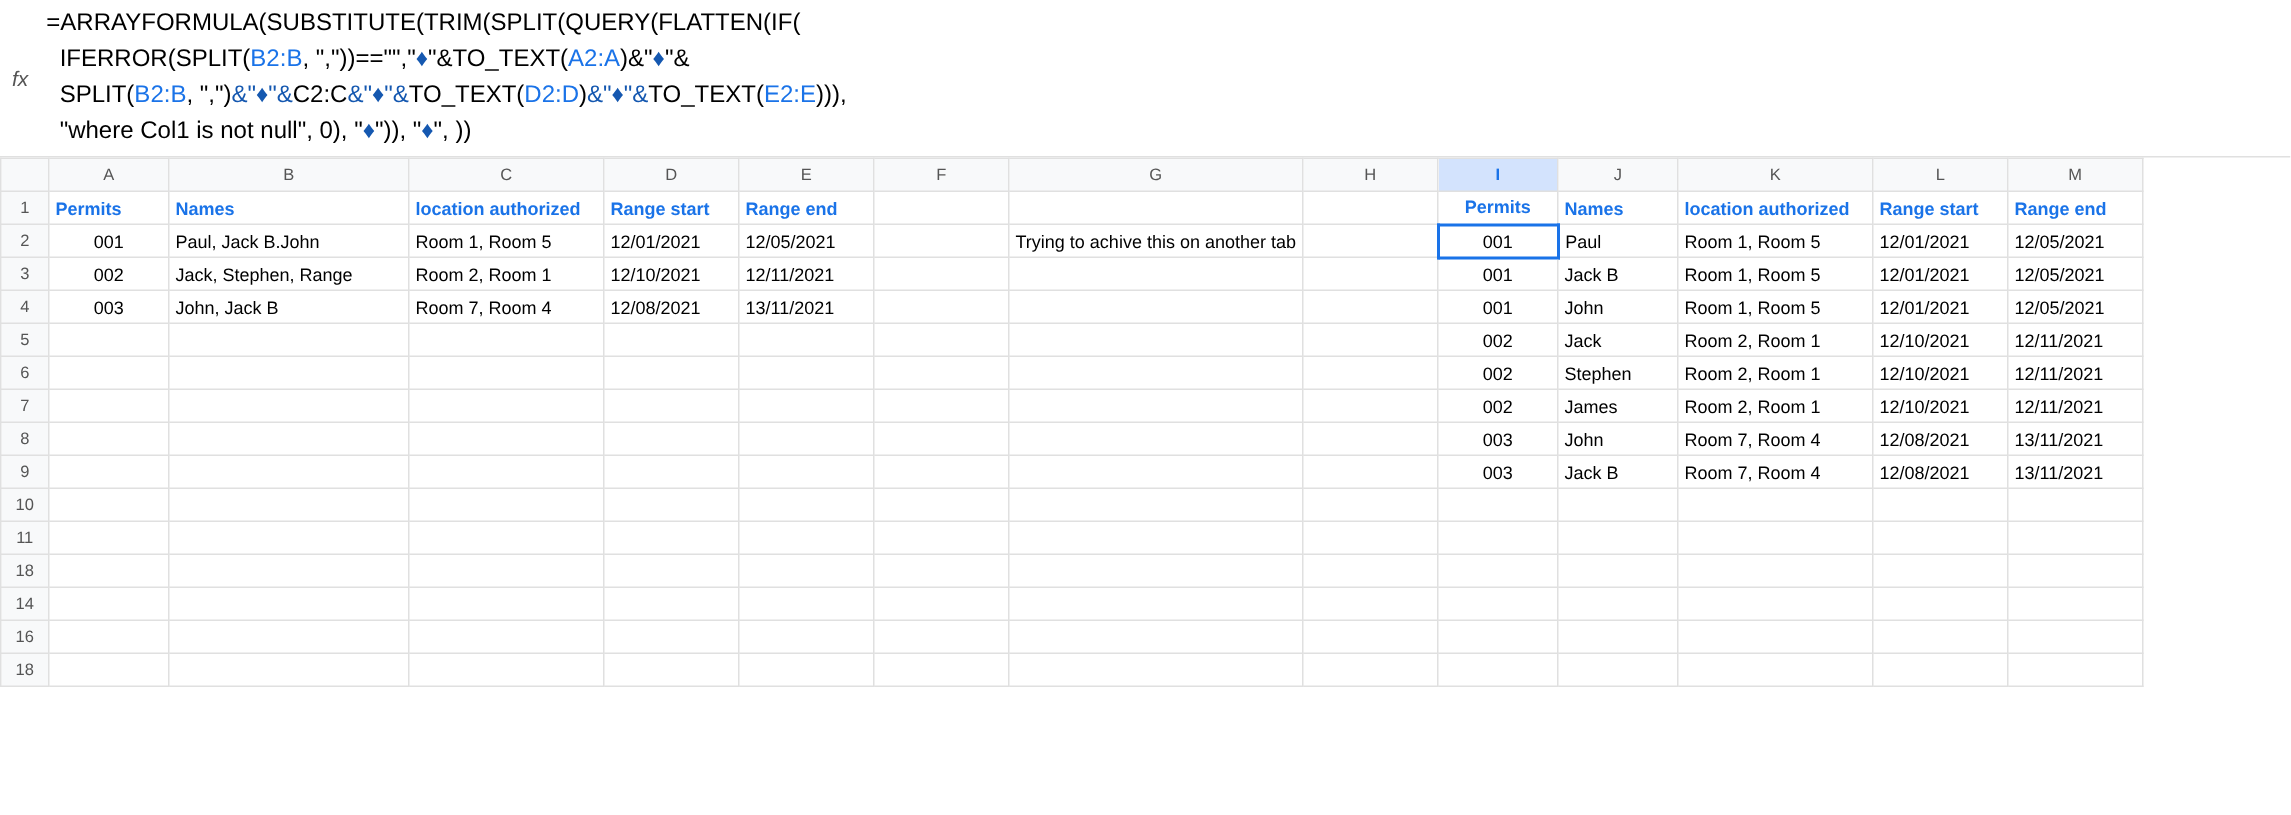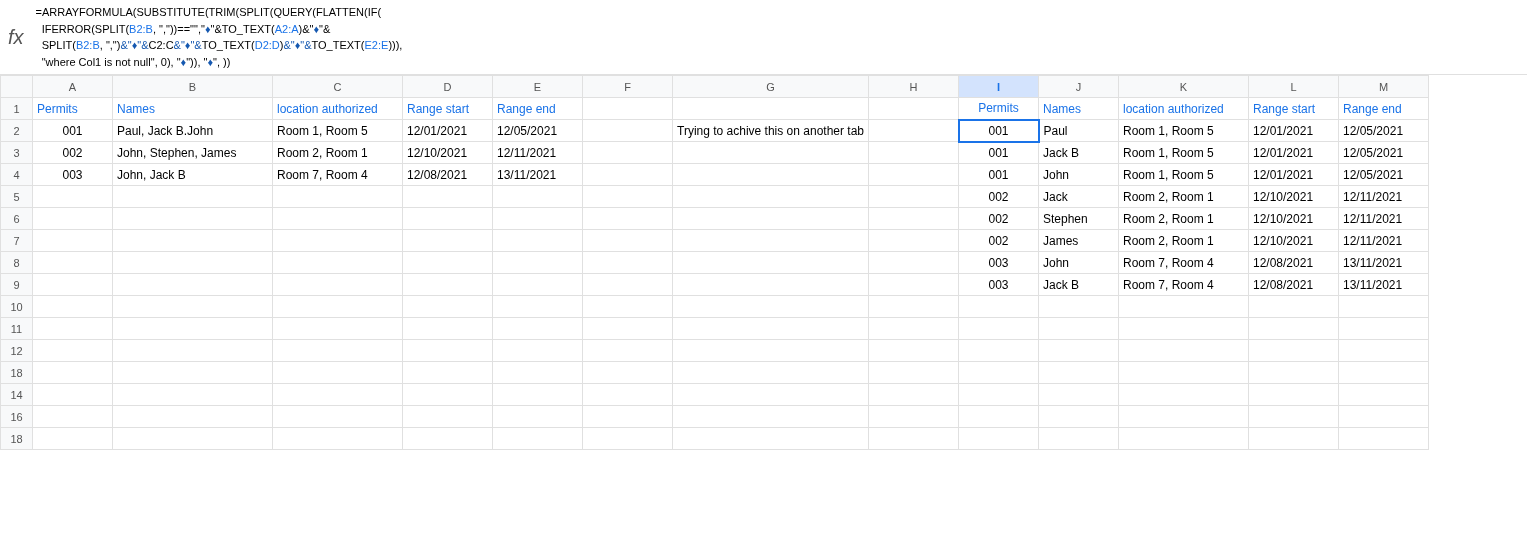--- a/index.html
+++ b/index.html
@@ -10,27 +10,27 @@
       align-items: center;
       border-bottom: 1px solid #e0e0e0;
       background: #fff;
       padding: 4px 8px;
       min-height: 60px;
     }
 
     #fx-label {
       font-style: italic;
       color: #555;
-      font-size: 20px;
+      font-size: 14px;
       margin-right: 12px;
       white-space: nowrap;
     }
 
     #formula-text {
-      font-size: 11px;
+      font-size: 16px;
       color: #000;
       line-height: 1.5;
       font-family: Arial, sans-serif;
     }
 
     #formula-text .blue { color: #1a73e8; }
     #formula-text .dark-blue { color: #1558b0; }
 
     .spreadsheet-container {
       overflow: auto;
@@ -75,21 +75,21 @@
       height: 22px;
       border: 1px solid #e0e0e0;
       user-select: none;
     }
 
     .col-header.selected {
       background: #d3e3fd;
       color: #1a73e8;
       font-weight: bold;
     }
-    td.bold-blue { color: #1a73e8; font-weight: normal; }
+    td.bold-blue { color: #1a73e8; font-weight: bold; }
 
     td.selected-cell {
       border: 2px solid #1a73e8;
       outline: none;
     }
   </style>
 </head>
 <body>
 
 <div id="formula-bar">
@@ -167,21 +167,21 @@
           <td></td>
           <td class="selected-cell" style="text-align: center;">001</td>
           <td>Paul</td>
           <td>Room 1, Room 5</td>
           <td>12/01/2021</td>
           <td>12/05/2021</td>
         </tr>
         <tr>
           <td class="row-num">3</td>
           <td style="text-align: center;">002</td>
-          <td>John, Stephen, James</td>
+          <td>Jack, Stephen, Range</td>
           <td>Room 2, Room 1</td>
           <td>12/10/2021</td>
           <td>12/11/2021</td>
           <td></td>
           <td></td>
           <td></td>
           <td style="text-align: center;">001</td>
           <td>Jack B</td>
           <td>Room 1, Room 5</td>
           <td>12/01/2021</td>
@@ -309,36 +309,20 @@
           <td></td>
           <td></td>
           <td></td>
           <td style="text-align: center;"></td>
           <td></td>
           <td></td>
           <td></td>
           <td></td>
         </tr>
         <tr>
-          <td class="row-num">12</td>
-          <td style="text-align: center;"></td>
-          <td></td>
-          <td></td>
-          <td></td>
-          <td></td>
-          <td></td>
-          <td></td>
-          <td></td>
-          <td style="text-align: center;"></td>
-          <td></td>
-          <td></td>
-          <td></td>
-          <td></td>
-        </tr>
-        <tr>
           <td class="row-num">18</td>
           <td style="text-align: center;"></td>
           <td></td>
           <td></td>
           <td></td>
           <td></td>
           <td></td>
           <td></td>
           <td></td>
           <td style="text-align: center;"></td>

